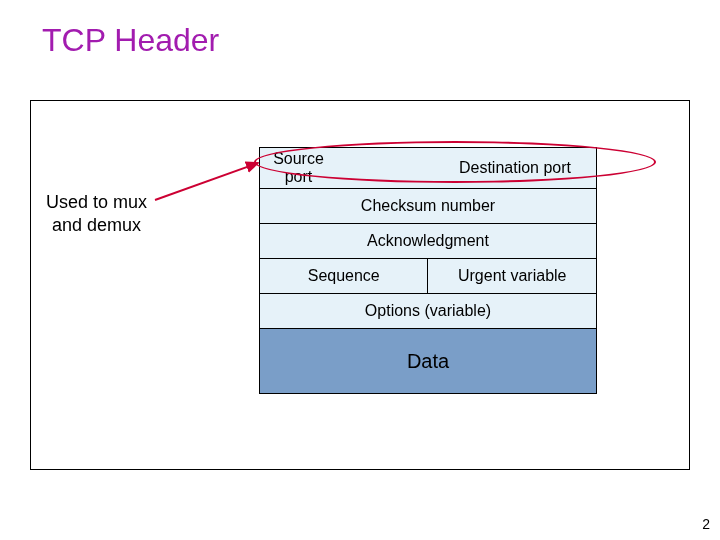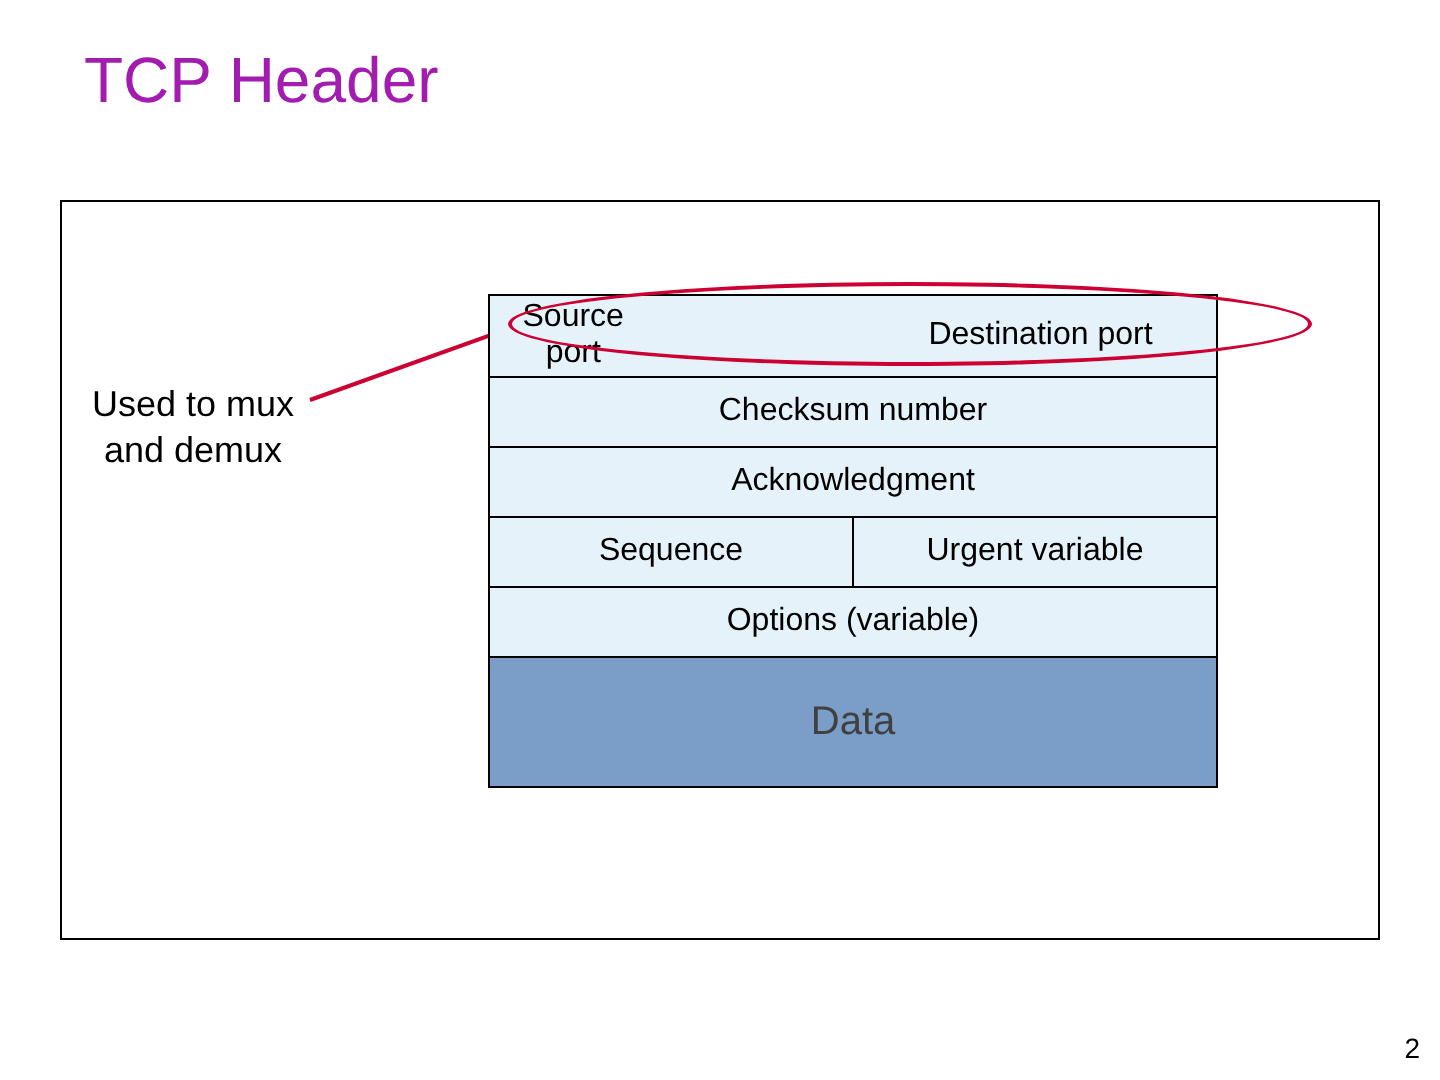--- a/index.html
+++ b/index.html
@@ -35,41 +35,41 @@
   .annot {
     position: absolute;
     font-size: 18px;
     color: #000;
     line-height: 1.25;
   }
 
   
   .hdr {
     position: absolute;
-    left: 244px;
+    left: 259px;
     top: 147px;
-    width: 365px;
+    width: 338px;
     border-collapse: collapse;
     font-size: 16px;
     color: #000;
     table-layout: fixed;
     padding-left: 43px;
   }
   .hdr td {
     border: 1px solid #000;
     text-align: center;
     vertical-align: middle;
     height: 30px;
     padding: 2px 4px;
     background: #e6f2f9;
   }
   .hdr .data td {
     height: 60px;
     background: #7a9ec8;
-    color: #404040;
+    color: #000000;
     font-size: 20px;
   }
 
   
   .ellipse {
     position: absolute;
     left: 254px;
     top: 141px;
     width: 402px;
     height: 42px;

